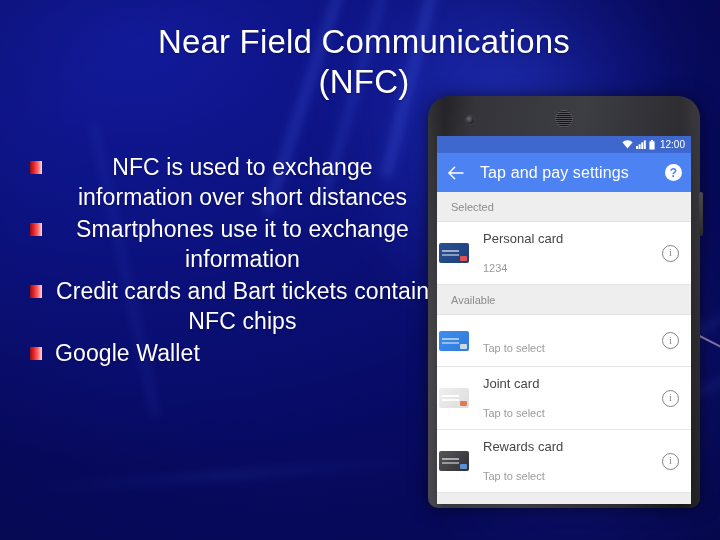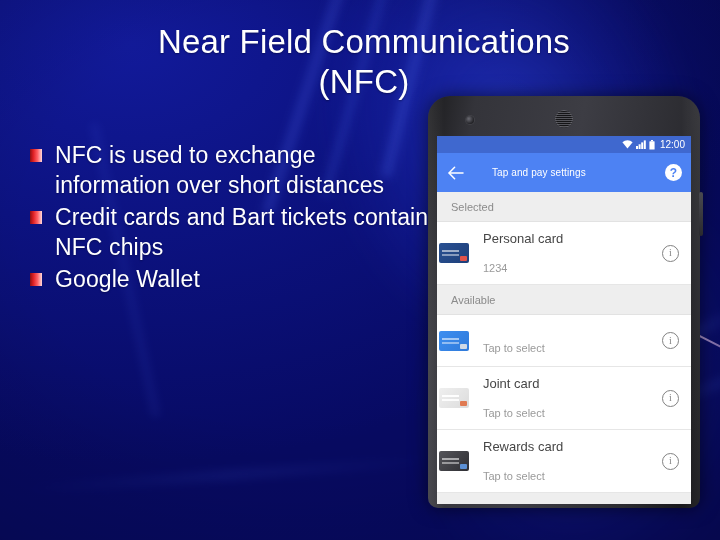--- a/index.html
+++ b/index.html
@@ -74,23 +74,24 @@
     font-size: 33px;
     line-height: 40px;
     letter-spacing: 0.2px;
     z-index: 5;
     text-shadow: 0 1px 2px rgba(0,0,0,.35);
   }
 
   
   .bullets {
     position: absolute;
-    left: 30px; top: 140px;
+    left: 30px; top: 152px;
     width: 400px;
     z-index: 6;
+    text-align: center;
   }
   .bullet-row {
     display: flex;
     align-items: flex-start;
     margin-bottom: 2px;
   }
   .bullet-marker {
     flex: 0 0 auto;
     width: 12px;
     height: 13px;
@@ -190,22 +191,22 @@
 
   .appbar {
     height: 39px;
     background: #4d82f3;
     display: flex;
     align-items: center;
     padding: 0 9px 0 11px;
   }
   .appbar-title {
     color: #ffffff;
-    font-size: 10px;
-    margin-left: 28px;
+    font-size: 16px;
+    margin-left: 16px;
     flex: 1 1 auto;
     letter-spacing: 0.1px;
   }
   .help-badge {
     width: 17px; height: 17px;
     border-radius: 50%;
     background: #ffffff;
     color: #4d82f3;
     font-size: 12px;
     font-weight: bold;
@@ -316,20 +317,24 @@
 
   <div class="title">
     <div>Near Field Communications</div>
     <div>(NFC)</div>
   </div>
 
   <div class="bullets">
     <div class="bullet-row">
       <span class="bullet-marker"></span>
       <span class="bullet-text">NFC is used to exchange information over short distances</span>
+    </div>
+    <div class="bullet-row">
+      <span class="bullet-marker"></span>
+      <span class="bullet-text">Smartphones use it to exchange information</span>
     </div>
     <div class="bullet-row">
       <span class="bullet-marker"></span>
       <span class="bullet-text">Credit cards and Bart tickets contain NFC chips</span>
     </div>
     <div class="bullet-row">
       <span class="bullet-marker"></span>
       <span class="bullet-text">Google Wallet</span>
     </div>
   </div>

